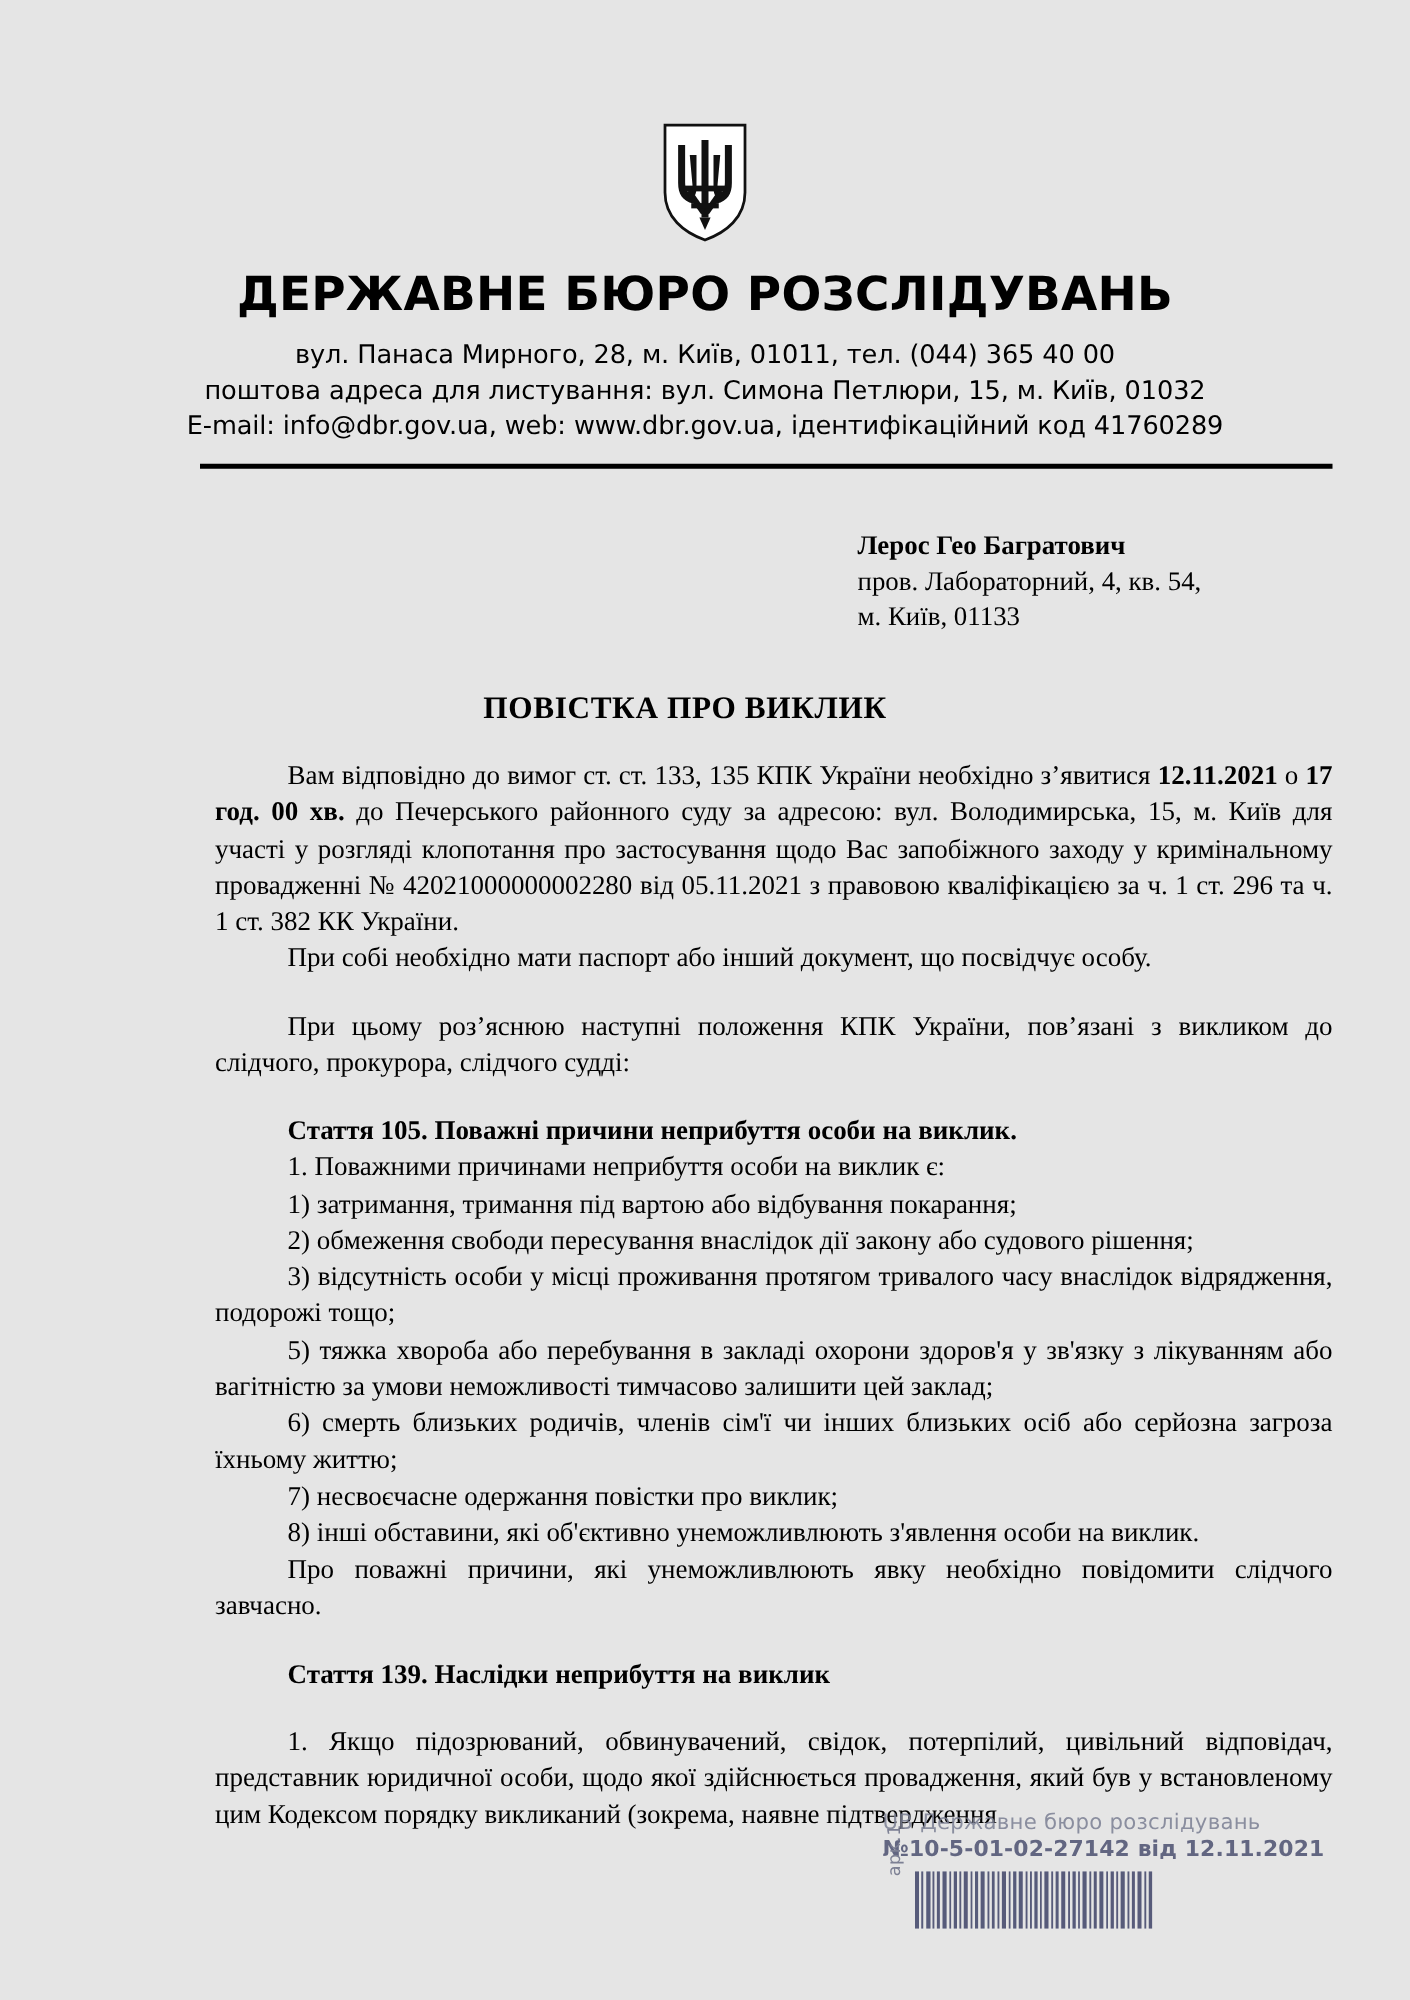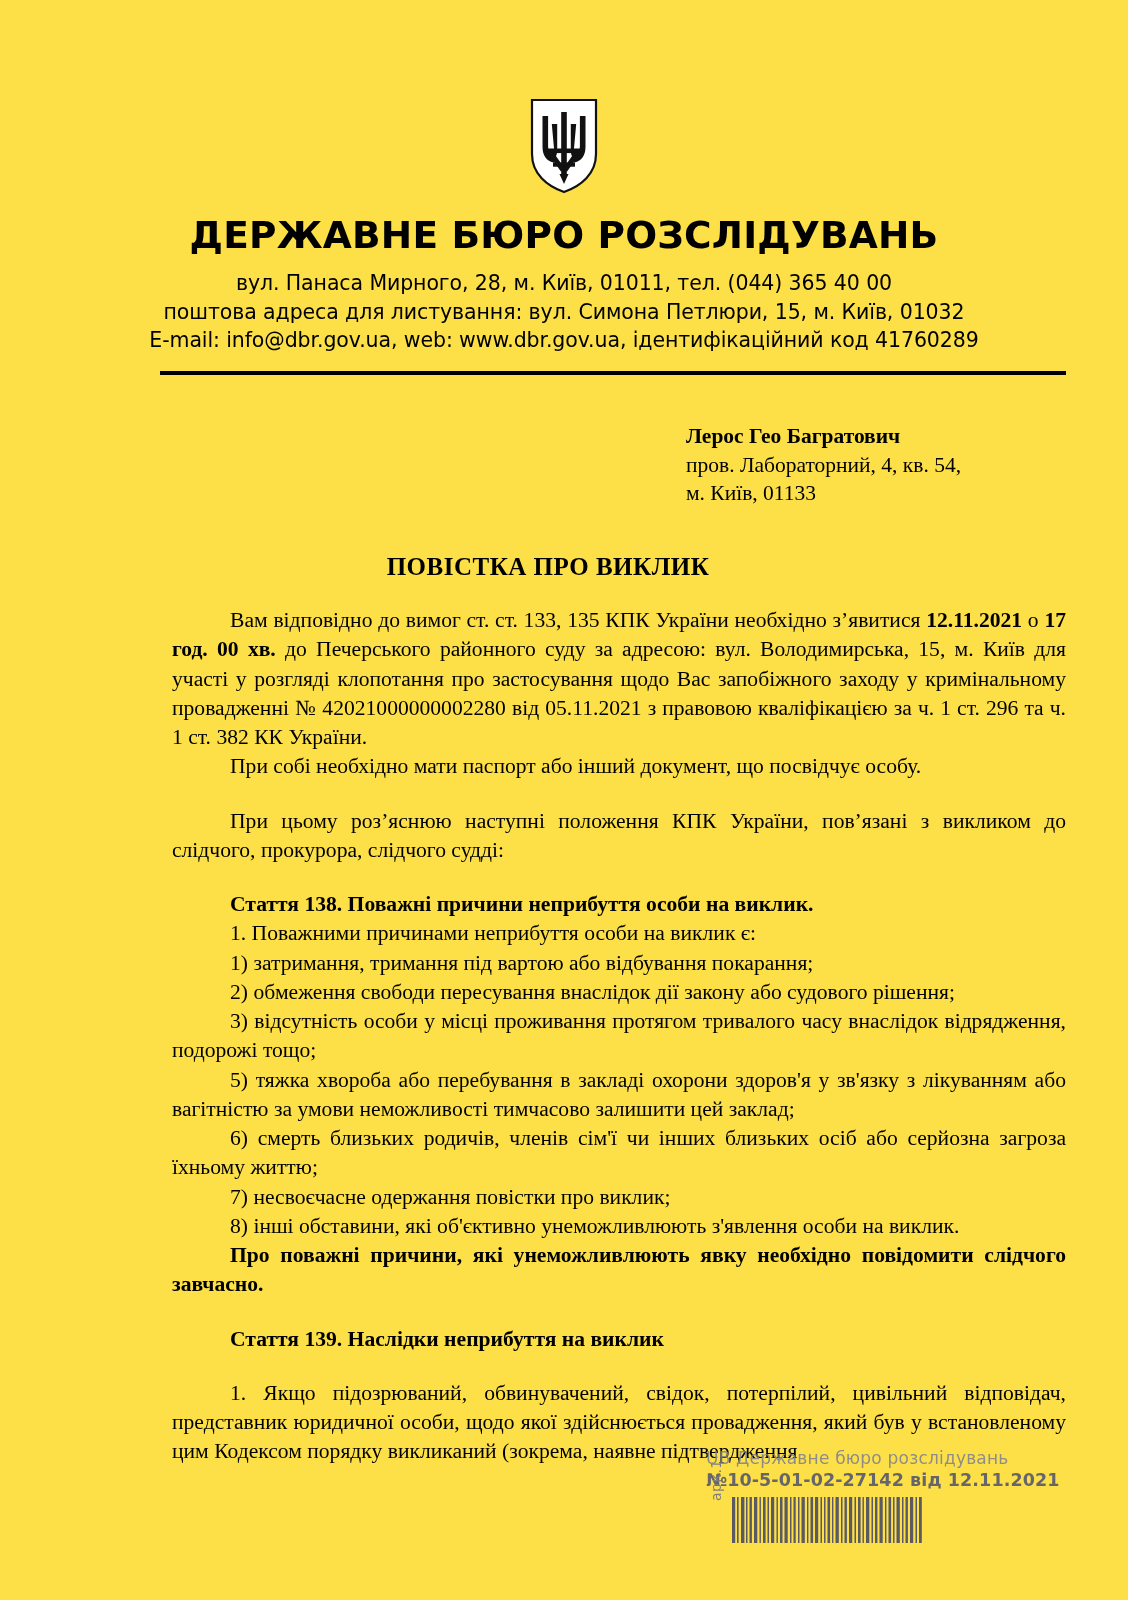--- a/index.html
+++ b/index.html
@@ -10,21 +10,21 @@
   }
   body {
     font-family: "Liberation Serif", "DejaVu Serif", serif;
     color: #000000;
   }
   .page {
     position: relative;
     width: 1128px;
     height: 1600px;
     margin: 0 auto;
-    background: #fde047;
+    background: #e5e5e5;
     overflow: hidden;
     box-sizing: border-box;
   }
 
   
   .letterhead {
     position: absolute;
     left: 0;
     top: 0;
     width: 1128px;
@@ -112,21 +112,21 @@
   .art-head {
     font-weight: 700;
     text-indent: 58px;
     margin: 0;
   }
   .art-item {
     margin: 0;
     text-indent: 40px;
   }
   .bold-note {
-    font-weight: 700;
+    font-weight: 400;
     margin: 0;
     text-indent: 40px;
   }
 
   
   .stamp {
     position: absolute;
     left: 706px;
     top: 1448px;
     width: 340px;
@@ -226,21 +226,21 @@
   <div class="doc-title">ПОВІСТКА ПРО ВИКЛИК</div>
 
   <div class="body">
 
     <p><span>Вам відповідно до вимог ст. ст. 133, 135 КПК України необхідно з’явитися </span><b>12.11.2021</b><span> о </span><b>17</b><span> </span><b>год.</b><span> </span><b>00</b><span> </span><b>хв.</b><span> до Печерського районного суду за адресою: вул. Володимирська, 15, м. Київ для участі у розгляді клопотання про застосування щодо Вас запобіжного заходу у кримінальному провадженні № 42021000000002280 від 05.11.2021 з правовою кваліфікацією за ч. 1 ст. 296 та ч. 1 ст. 382  КК України.</span></p>
 
     <p>При собі необхідно мати паспорт або інший документ, що посвідчує особу.</p>
 
     <p class="gap-before">При цьому роз’яснюю наступні положення КПК України, пов’язані з викликом до слідчого, прокурора, слідчого судді:</p>
 
-    <p class="art-head gap-before">Стаття 138. Поважні причини неприбуття особи на виклик.</p>
+    <p class="art-head gap-before">Стаття 105. Поважні причини неприбуття особи на виклик.</p>
     <p class="art-item">1. Поважними причинами неприбуття особи на виклик є:</p>
     <p class="art-item">1) затримання, тримання під вартою або відбування покарання;</p>
     <p class="art-item">2) обмеження свободи пересування внаслідок дії закону або судового рішення;</p>
     <p class="art-item">3) відсутність особи у місці проживання протягом тривалого часу внаслідок відрядження, подорожі тощо;</p>
     <p class="art-item">5) тяжка хвороба або перебування в закладі охорони здоров'я у зв'язку з лікуванням або вагітністю за умови неможливості тимчасово залишити цей заклад;</p>
     <p class="art-item">6) смерть близьких родичів, членів сім'ї чи інших близьких осіб або серйозна загроза їхньому життю;</p>
     <p class="art-item">7) несвоєчасне одержання повістки про виклик;</p>
     <p class="art-item">8) інші обставини, які об'єктивно унеможливлюють з'явлення особи на виклик.</p>
     <p class="bold-note">Про поважні причини, які унеможливлюють явку необхідно повідомити слідчого завчасно.</p>
 

